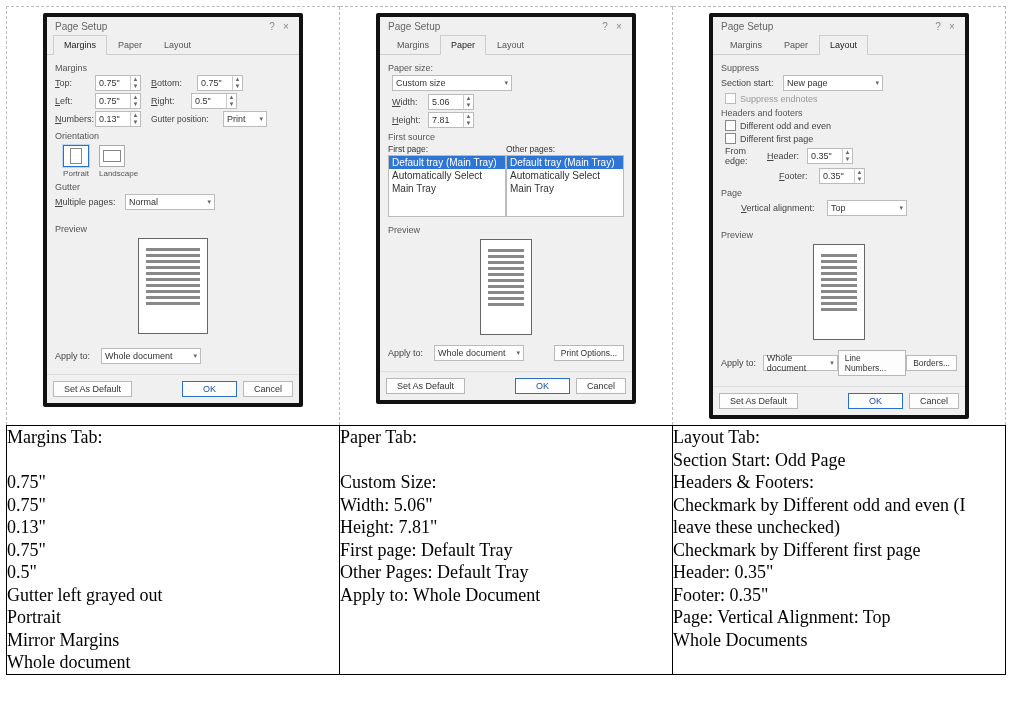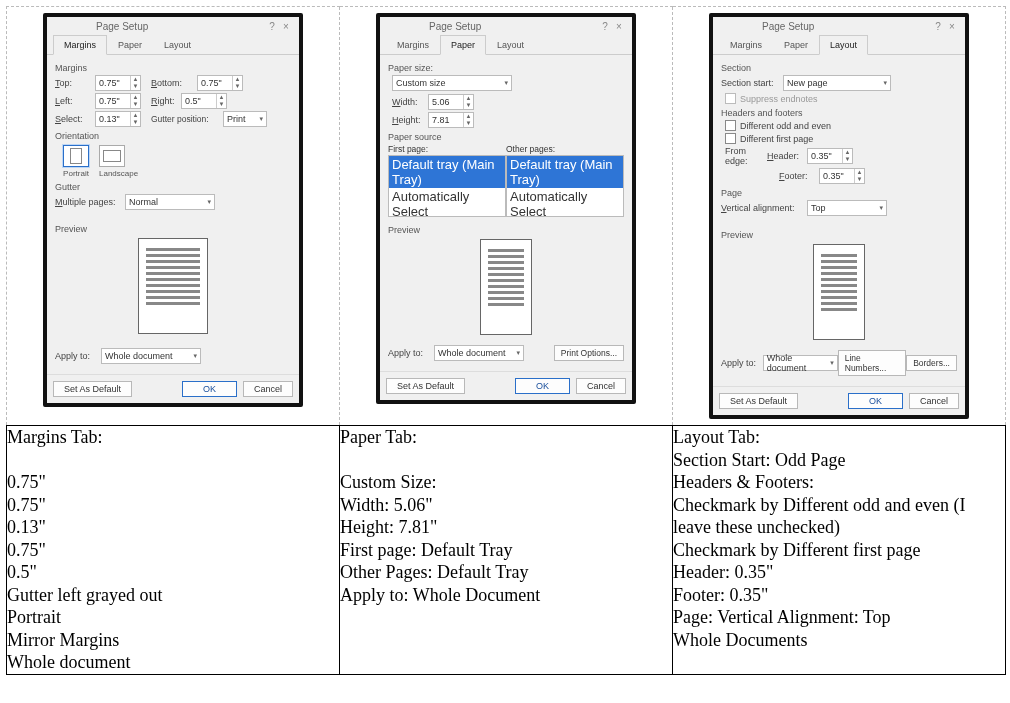--- a/index.html
+++ b/index.html
@@ -41,21 +41,21 @@
     border-radius: 2px;
     color: #333;
   }
   .titlebar {
     display: flex;
     align-items: center;
     padding: 4px 6px 2px 8px;
     color: #666;
     font-size: 10px;
   }
-  .titlebar .title { flex: 1; margin-left: 41px; }
+  .titlebar .title { flex: 1; }
   .title-ctrl { width: 14px; text-align: center; color: #888; }
   .tabs {
     display: flex;
     padding: 0 6px;
     border-bottom: 1px solid #ccc;
     font-size: 9px;
   }
   .tab {
     padding: 4px 10px;
     color: #555;
@@ -124,21 +124,21 @@
   .orient-page {
     border: 1px solid #888;
     background: #fff;
   }
   .orient-page.portrait { width: 12px; height: 16px; margin: 0 auto; }
   .orient-page.landscape { width: 18px; height: 12px; margin: 2px auto 0 auto; }
   .listbox {
     border: 1px solid #bbb;
     background: #fff;
     height: 62px;
-    font-size: 13px;
+    font-size: 10px;
     color: #333;
     overflow: hidden;
   }
   .listbox .opt { padding: 1px 3px; }
   .listbox .opt.sel { background: #2e75d6; color: #fff; }
   .cb { display:flex; align-items:center; gap:4px; font-size:9px; color:#444; margin:2px 0; }
   .cb .box { width:11px; height:11px; border:1px solid #888; background:#fff; }
   .preview {
     width: 70px;
     height: 96px;
@@ -211,31 +211,31 @@
     <div class="row">
       <span class="lbl u">Left:</span>
       <span class="spin">
                     <span class="val">0.75"</span>
                     <span class="arrows">
                       <div>▲</div>
                       <div>▼</div>
                     </span>
                   </span>
       <span style="width:10px"></span>
-      <span class="lbl u" style="width:30px">Right:</span>
+      <span class="lbl u" style="width:40px">Right:</span>
       <span class="spin">
                     <span class="val">0.5"</span>
                     <span class="arrows">
                       <div>▲</div>
                       <div>▼</div>
                     </span>
                   </span>
     </div>
     <div class="row">
-      <span class="lbl u">Select:</span>
+      <span class="lbl u">Numbers:</span>
       <span class="spin">
                     <span class="val">0.13"</span>
                     <span class="arrows">
                       <div>▲</div>
                       <div>▼</div>
                     </span>
                   </span>
       <span style="width:10px"></span>
       <span class="lbl" style="width:72px;font-size:8.5px">Gutter position:</span>
       <span class="select" style="width:44px">
@@ -334,21 +334,21 @@
       <span class="lbl u" style="width:36px">Height:</span>
       <span class="spin">
                     <span class="val">7.81</span>
                     <span class="arrows">
                       <div>▲</div>
                       <div>▼</div>
                     </span>
                   </span>
     </div>
 
-    <div class="group-label">Paper source</div>
+    <div class="group-label">First source</div>
     <div class="row" style="align-items:center;gap:0">
       <div style="flex:1">
         <div style="font-size:8.5px;margin-bottom:1px">First page:</div>
         <div class="listbox">
           <div class="opt sel">Default tray (Main Tray)</div>
           <div class="opt">Automatically Select</div>
           <div class="opt">Main Tray</div>
         </div>
       </div>
       <div style="flex:1">
@@ -402,24 +402,24 @@
     <span class="title">Page Setup</span>
     <span class="title-ctrl">?</span>
     <span class="title-ctrl">×</span>
   </div>
   <div class="tabs">
     <div class="tab">Margins</div>
     <div class="tab">Paper</div>
     <div class="tab active">Layout</div>
   </div>
   <div class="body">
-    <div class="group-label">Section</div>
+    <div class="group-label">Suppress</div>
     <div class="row" style="">
       <span class="lbl" style="width:62px">Section start:</span>
-      <span class="select" style="width:108px">
+      <span class="select" style="width:100px">
                     <span class="val">New page</span>
                     <span class="caret">▾</span>
                   </span>
     </div>
     <div class="cb" style="margin-left:4px;color:#999">
       <span class="box" style="border-color:#bbb"></span>
                   <span>Suppress endnotes</span>
     </div>
 
     <div class="group-label">Headers and footers</div>
@@ -448,21 +448,21 @@
       <span class="spin">
                     <span class="val">0.35"</span>
                     <span class="arrows">
                       <div>▲</div>
                       <div>▼</div>
                     </span>
                   </span>
     </div>
 
     <div class="group-label">Page</div>
-    <div class="row" style="margin-left:0">
+    <div class="row" style="margin-left:20px">
       <span class="lbl u" style="width:86px">Vertical alignment:</span>
       <span class="select" style="width:80px">
                     <span class="val">Top</span>
                     <span class="caret">▾</span>
                   </span>
     </div>
 
     <div class="group-label" style="margin-top:14px">Preview</div>
     <div class="preview narrow">
       <div class="line"></div>

